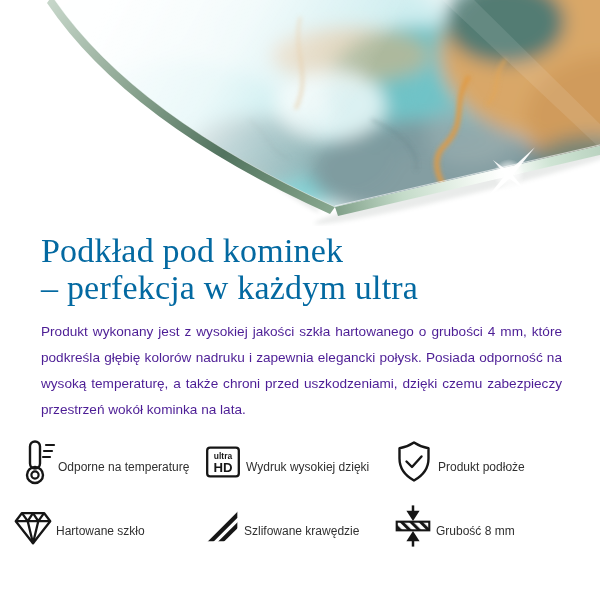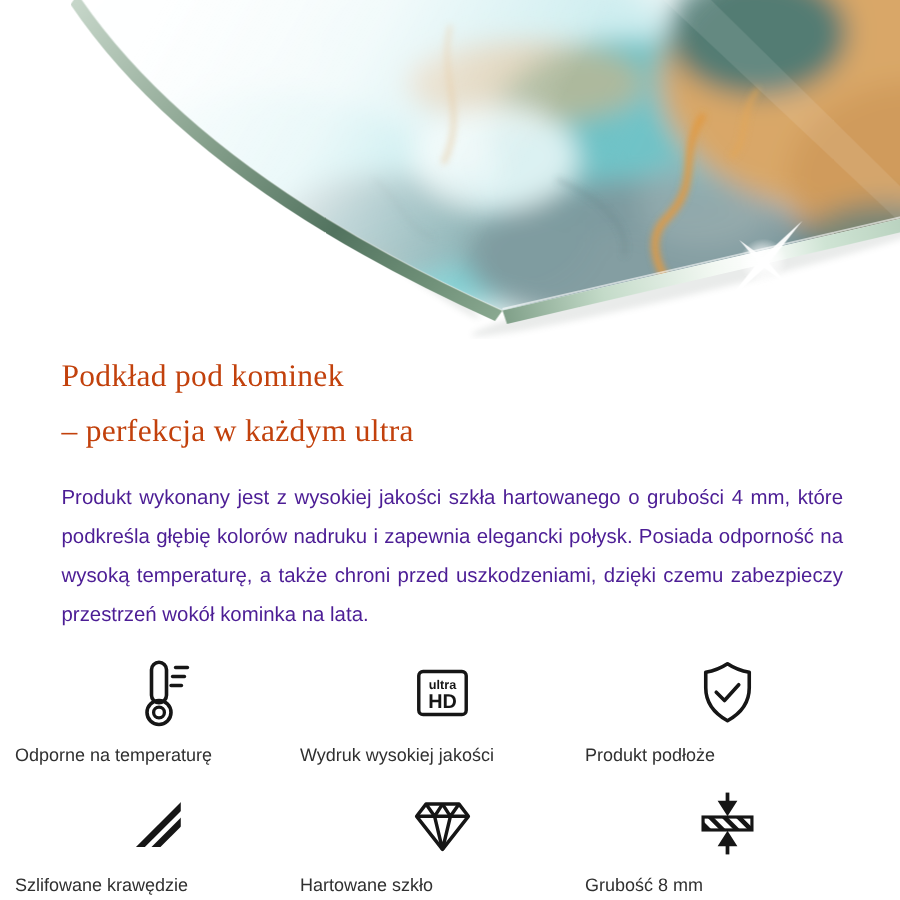--- a/index.html
+++ b/index.html
@@ -6,33 +6,33 @@
   body{
     width:600px;height:600px;background:#ffffff;overflow:hidden;
     font-family:"Liberation Sans",sans-serif;color:#1f1f1f;
     -webkit-font-smoothing:antialiased;
   }
   .hero{width:600px;height:226px;position:relative;background:#ffffff;}
   .hero svg{display:block;}
   h1.title{
     margin:6px 38px 0 41px;
     font-family:"Liberation Serif","DejaVu Serif",serif;
-    font-weight:400;font-size:21px;line-height:37px;
-    color:#c2410c;letter-spacing:.2px;
+    font-weight:400;font-size:34px;line-height:37px;
+    color:#0369a1;letter-spacing:.2px;
   }
   p.desc{
     margin:13px 38px 0 41px;
     font-size:13.6px;line-height:26px;color:#4c1d95;
     text-align:justify;
   }
   .features{
     margin:14px 0 0 10px;width:575px;
     display:grid;grid-template-columns:190px 190px 190px;row-gap:14px;
   }
-  .feature{display:flex;flex-direction:column;}
+  .feature{display:flex;flex-direction:row;align-items:center;}
   .icon-wrap{height:50px;display:flex;align-items:center;justify-content:center;}
   .feature-label{margin-top:9px;font-size:12px;color:#303030;white-space:nowrap;}
   .ico{stroke:#161616;fill:none;stroke-width:2.4;}
 </style>
 </head>
 <body>
 
 <div class="hero">
   <svg width="600" height="226" viewBox="0 0 600 226">
     <defs>
@@ -143,33 +143,47 @@
   </div>
 
   <div class="feature">
     <div class="icon-wrap">
       <svg width="46" height="46" viewBox="0 0 48 48">
         <rect x="7.5" y="9" width="33" height="30" rx="3" class="ico" stroke-width="2.6"></rect>
         <text x="24" y="21" text-anchor="middle" font-family="Liberation Sans, sans-serif" font-size="8.8" font-weight="700" fill="#161616">ultra</text>
         <text x="24" y="34.5" text-anchor="middle" font-family="Liberation Sans, sans-serif" font-size="13.8" font-weight="700" fill="#161616">HD</text>
       </svg>
     </div>
-    <div class="feature-label">Wydruk wysokiej jakości</div>
+    <div class="feature-label">Wydruk wysokiej dzięki</div>
   </div>
 
   <div class="feature">
     <div class="icon-wrap">
       <svg width="48" height="48" viewBox="0 0 48 48">
         <g class="ico" stroke-width="2.5" stroke-linejoin="round" stroke-linecap="round">
           <path d="M24,4.5 C28.5,7.5 33.5,9.3 38.5,10.2 L38.5,20.5 C38.5,30.5 33,37.5 24,42.5 C15,37.5 9.5,30.5 9.5,20.5 L9.5,10.2 C14.5,9.3 19.5,7.5 24,4.5 Z"></path>
           <path d="M16.5,23.5 L22,29 L31.5,18.5"></path>
         </g>
       </svg>
     </div>
     <div class="feature-label">Produkt podłoże</div>
+  </div>
+
+  <div class="feature">
+    <div class="icon-wrap">
+      <svg width="46" height="46" viewBox="0 0 48 48">
+        <g class="ico" stroke-width="2" stroke-linejoin="round">
+          <path d="M12.5,10.5 H35.5 L42,19 L24,42 L6,19 Z"></path>
+          <path d="M6,19 H42"></path>
+          <path d="M12.5,10.5 L18.5,19 M24,10.5 L18.5,19 M24,10.5 L29.5,19 M35.5,10.5 L29.5,19"></path>
+          <path d="M18.5,19 L24,42 M29.5,19 L24,42"></path>
+        </g>
+      </svg>
+    </div>
+    <div class="feature-label">Hartowane szkło</div>
   </div>
 
   <div class="feature">
     <div class="icon-wrap">
       <svg width="44" height="44" viewBox="0 0 48 48">
         <defs>
           <clipPath id="triClip">
               <polygon points="5,41 41,41 41,5"></polygon>
             </clipPath>
         </defs>
@@ -185,34 +199,20 @@
           </g>
         </g>
       </svg>
     </div>
     <div class="feature-label">Szlifowane krawędzie</div>
   </div>
 
   <div class="feature">
     <div class="icon-wrap">
       <svg width="46" height="46" viewBox="0 0 48 48">
-        <g class="ico" stroke-width="2" stroke-linejoin="round">
-          <path d="M12.5,10.5 H35.5 L42,19 L24,42 L6,19 Z"></path>
-          <path d="M6,19 H42"></path>
-          <path d="M12.5,10.5 L18.5,19 M24,10.5 L18.5,19 M24,10.5 L29.5,19 M35.5,10.5 L29.5,19"></path>
-          <path d="M18.5,19 L24,42 M29.5,19 L24,42"></path>
-        </g>
-      </svg>
-    </div>
-    <div class="feature-label">Hartowane szkło</div>
-  </div>
-
-  <div class="feature">
-    <div class="icon-wrap">
-      <svg width="46" height="46" viewBox="0 0 48 48">
         <defs>
           <pattern id="hatch4mm" width="7" height="7" patternUnits="userSpaceOnUse" patternTransform="rotate(-45)">
             <rect width="7" height="7" fill="#ffffff"></rect>
             <rect width="3.2" height="7" fill="#161616"></rect>
           </pattern>
         </defs>
         <rect x="7" y="19.5" width="34" height="9" fill="url(#hatch4mm)" stroke="#161616" stroke-width="2.2"></rect>
         <g stroke="#161616" stroke-width="2.6" fill="#161616">
           <line x1="24" y1="2.5" x2="24" y2="10"></line>
           <polygon points="19.5,9.5 28.5,9.5 24,16.5"></polygon>

